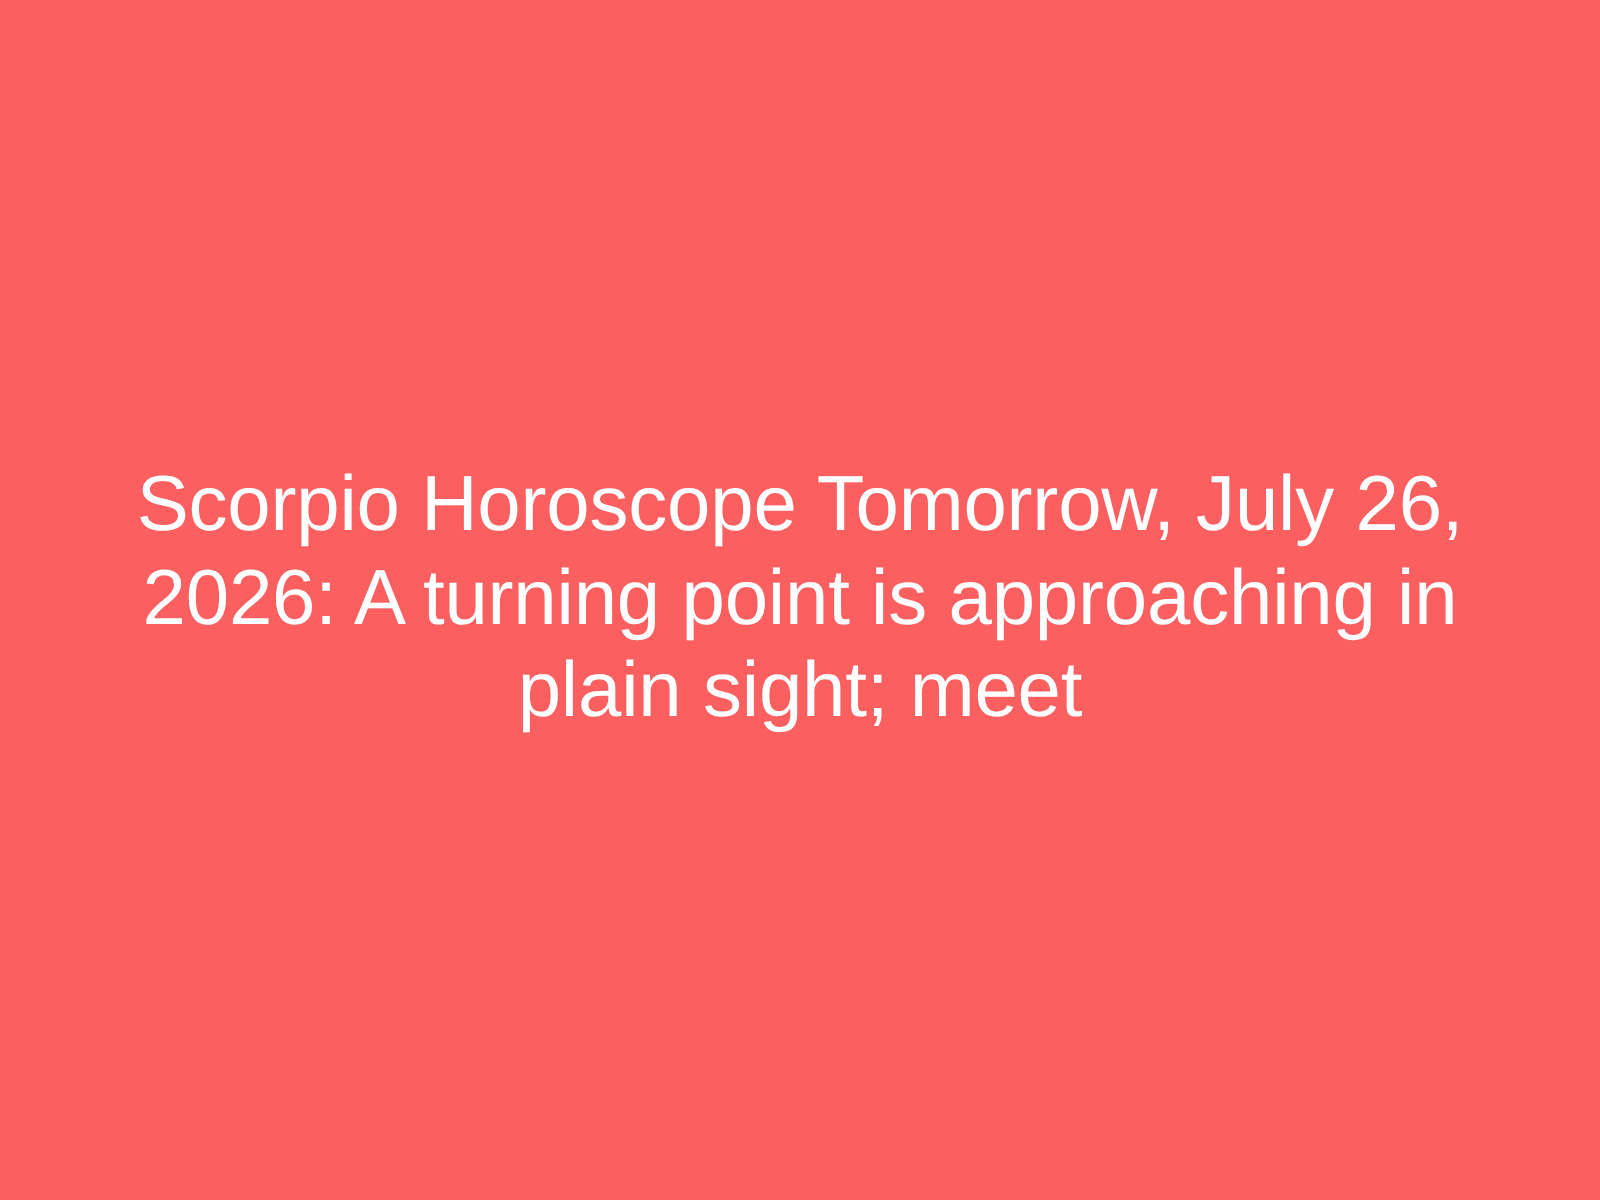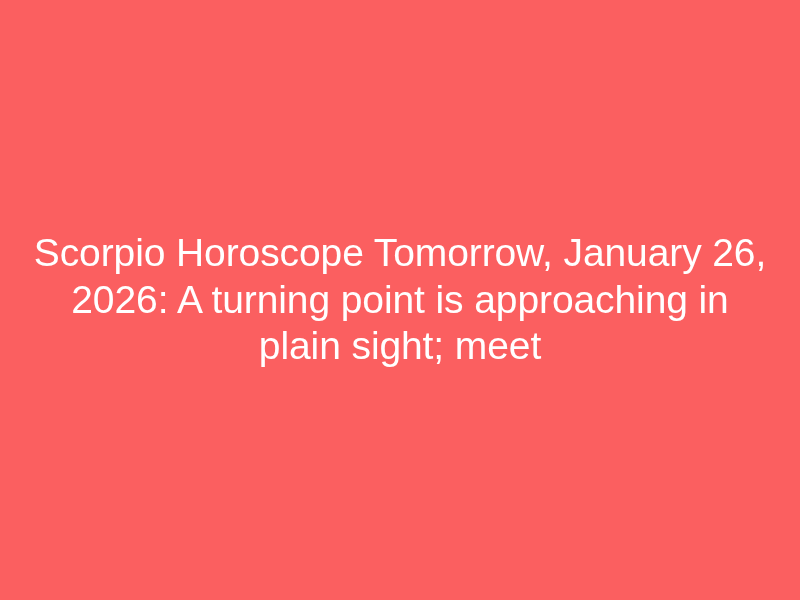--- a/index.html
+++ b/index.html
@@ -60,17 +60,17 @@
     max-height: 139.5px;
   }
 </style>
 </head>
 <body>
 
 <div class="thumb-card">
 
   <div class="headline-block">
 
-    <h1 class="headline">Scorpio Horoscope Tomorrow, January 26, 2026: A turning point is approaching in plain sight; meet</h1>
+    <h1 class="headline">Scorpio Horoscope Tomorrow, July 26, 2026: A turning point is approaching in plain sight; meet</h1>
 
   </div>
 
 </div>
 
 </body></html>

